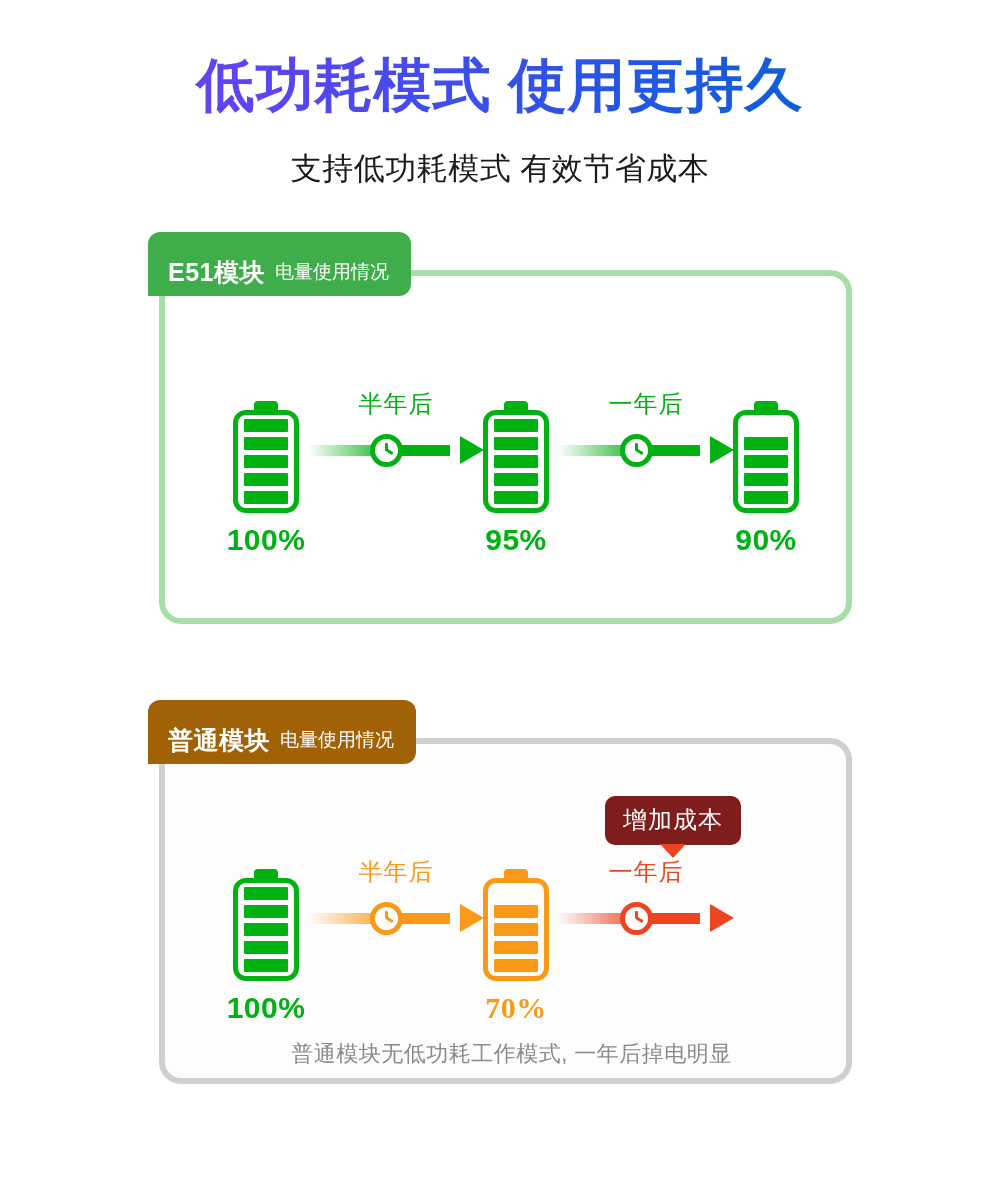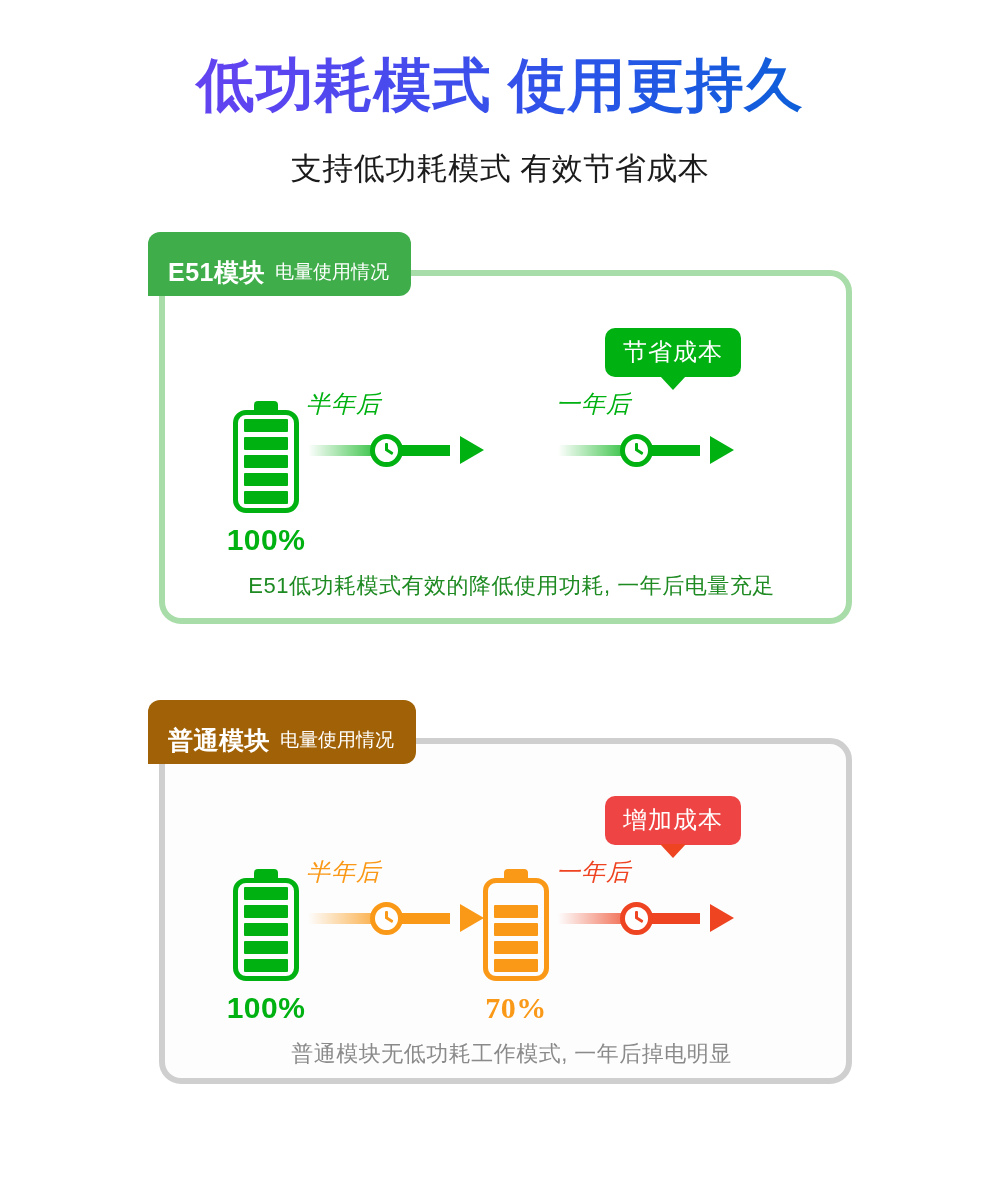--- a/index.html
+++ b/index.html
@@ -147,22 +147,21 @@
     margin-top: 10px;
     font-size: 30px;
     font-weight: bold;
     letter-spacing: 0.5px;
   }
 
   
   .arrow-col {
     position: absolute;
     width: 180px;
-    text-align: left;
-    font-style: italic;
+    text-align: center;
   }
   .arrow-caption {
     font-size: 24px;
     font-weight: 500;
     letter-spacing: 1px;
     white-space: pre;
   }
   .arrow-gfx {
     position: relative;
     width: 176px;
@@ -246,21 +245,20 @@
 <body>
 
 <div data-name="page-title" class="page-title" style="background-image: linear-gradient(100deg, rgb(123, 63, 242) 0%, rgb(90, 69, 240) 28%, rgb(42, 84, 232) 58%, rgb(11, 95, 216) 82%, rgb(11, 95, 216) 100%);">低功耗模式 使用更持久</div>
 <div data-name="page-subtitle" class="page-subtitle">支持低功耗模式 有效节省成本</div>
 
 <div class="card card-green" data-name="card-e51-module" style="top:232px;">
 
   <div class="card-body" data-name="card-e51-body">
     <div class="flow" data-name="battery-flow-e51">
 
-      <div class="badge" data-name="badge-save-cost" style="top: 52px; left: 440px; background: rgb(0, 177, 18);">节省成本</div>
 
       <div class="batt-col" data-name="battery-stage-1" style="top:125px; left:41px;">
         <div class="batt-wrap" data-name="battery-icon">
           <div class="batt-cap" data-name="battery-cap" style="background: rgb(0, 177, 18);"></div>
           <div class="batt-shell" data-name="battery-shell" style="border-color: rgb(0, 177, 18);"></div>
           <div class="batt-bars" data-name="battery-bars">
               <div class="bar" data-name="battery-bar" style="background: rgb(0, 177, 18);"></div>
               <div class="bar" data-name="battery-bar" style="background: rgb(0, 177, 18);"></div>
               <div class="bar" data-name="battery-bar" style="background: rgb(0, 177, 18);"></div>
               <div class="bar" data-name="battery-bar" style="background: rgb(0, 177, 18);"></div>
@@ -275,50 +273,76 @@
         <div class="arrow-gfx" data-name="arrow-with-clock-icon">
           <div class="arrow-shaft" data-name="arrow-shaft" style="background-image: linear-gradient(90deg, rgba(255, 255, 255, 0) 0%, rgb(0, 177, 18) 62%, rgb(0, 177, 18) 100%);"></div>
           <div class="arrow-head" data-name="arrow-head" style="border-left-color: rgb(0, 177, 18);"></div>
           <div class="clock" data-name="clock-icon" style="border-color: rgb(0, 177, 18); color: rgb(0, 177, 18);">
             <span class="hand-h" data-name="clock-hour-hand"></span>
             <span class="hand-m" data-name="clock-minute-hand"></span>
           </div>
         </div>
       </div>
 
+      <div class="batt-col" data-name="battery-stage-2" style="top:125px; left:291px;">
+        <div class="batt-wrap" data-name="battery-icon">
+          <div class="batt-cap" data-name="battery-cap" style="background: rgb(0, 177, 18);"></div>
+          <div class="batt-shell" data-name="battery-shell" style="border-color: rgb(0, 177, 18);"></div>
+          <div class="batt-bars" data-name="battery-bars">
+              <div class="bar" data-name="battery-bar" style="background: rgb(0, 177, 18);"></div>
+              <div class="bar" data-name="battery-bar" style="background: rgb(0, 177, 18);"></div>
+              <div class="bar" data-name="battery-bar" style="background: rgb(0, 177, 18);"></div>
+              <div class="bar" data-name="battery-bar" style="background: rgb(0, 177, 18);"></div>
+              <div class="bar" data-name="battery-bar" style="background: rgb(0, 177, 18);"></div>
+            </div>
+        </div>
+        <div class="batt-label" data-name="battery-percent-label" style="color: rgb(0, 177, 18);">95%</div>
+      </div>
 
       <div class="arrow-col" data-name="transition-2" style="top:112px; left:391px;">
         <div class="arrow-caption" data-name="transition-label" style="color: rgb(0, 177, 18);">一年后</div>
         <div class="arrow-gfx" data-name="arrow-with-clock-icon">
           <div class="arrow-shaft" data-name="arrow-shaft" style="background-image: linear-gradient(90deg, rgba(255, 255, 255, 0) 0%, rgb(0, 177, 18) 62%, rgb(0, 177, 18) 100%);"></div>
           <div class="arrow-head" data-name="arrow-head" style="border-left-color: rgb(0, 177, 18);"></div>
           <div class="clock" data-name="clock-icon" style="border-color: rgb(0, 177, 18); color: rgb(0, 177, 18);">
             <span class="hand-h" data-name="clock-hour-hand"></span>
             <span class="hand-m" data-name="clock-minute-hand"></span>
           </div>
         </div>
       </div>
 
-
-      <div class="card-note" data-name="card-note-e51" style="top: 295px; color: rgb(30, 138, 34);">E51低功耗模式有效的降低使用功耗, 一年后电量充足</div>
+      <div class="batt-col" data-name="battery-stage-3" style="top:125px; left:541px;">
+        <div class="batt-wrap" data-name="battery-icon">
+          <div class="batt-cap" data-name="battery-cap" style="background: rgb(0, 177, 18);"></div>
+          <div class="batt-shell" data-name="battery-shell" style="border-color: rgb(0, 177, 18);"></div>
+          <div class="batt-bars" data-name="battery-bars">
+              <div class="bar" data-name="battery-bar" style="background: rgb(0, 177, 18);"></div>
+              <div class="bar" data-name="battery-bar" style="background: rgb(0, 177, 18);"></div>
+              <div class="bar" data-name="battery-bar" style="background: rgb(0, 177, 18);"></div>
+              <div class="bar" data-name="battery-bar" style="background: rgb(0, 177, 18);"></div>
+            </div>
+        </div>
+        <div class="batt-label" data-name="battery-percent-label" style="color: rgb(0, 177, 18);">90%</div>
+      </div>
+
     </div>
   </div>
 
   <div class="card-tab" data-name="card-tab-e51">
     <span class="tab-main" data-name="card-tab-title">E51模块</span>
     <span class="tab-sub" data-name="card-tab-subtitle">电量使用情况</span>
   </div>
 </div>
 
 <div class="card card-dark" data-name="card-normal-module" style="top:700px;">
 
   <div class="card-body" data-name="card-normal-body">
     <div class="flow" data-name="battery-flow-normal">
 
-      <div class="badge" data-name="badge-increase-cost" style="top: 52px; left: 440px; background: #ef4444;">增加成本</div>
+      <div class="badge" data-name="badge-increase-cost" style="top: 52px; left: 440px; background: #7f1d1d;">增加成本</div>
 
       <div class="batt-col" data-name="battery-stage-1" style="top:125px; left:41px;">
         <div class="batt-wrap" data-name="battery-icon">
           <div class="batt-cap" data-name="battery-cap" style="background: rgb(0, 177, 18);"></div>
           <div class="batt-shell" data-name="battery-shell" style="border-color: rgb(0, 177, 18);"></div>
           <div class="batt-bars" data-name="battery-bars">
               <div class="bar" data-name="battery-bar" style="background: rgb(0, 177, 18);"></div>
               <div class="bar" data-name="battery-bar" style="background: rgb(0, 177, 18);"></div>
               <div class="bar" data-name="battery-bar" style="background: rgb(0, 177, 18);"></div>
               <div class="bar" data-name="battery-bar" style="background: rgb(0, 177, 18);"></div>

